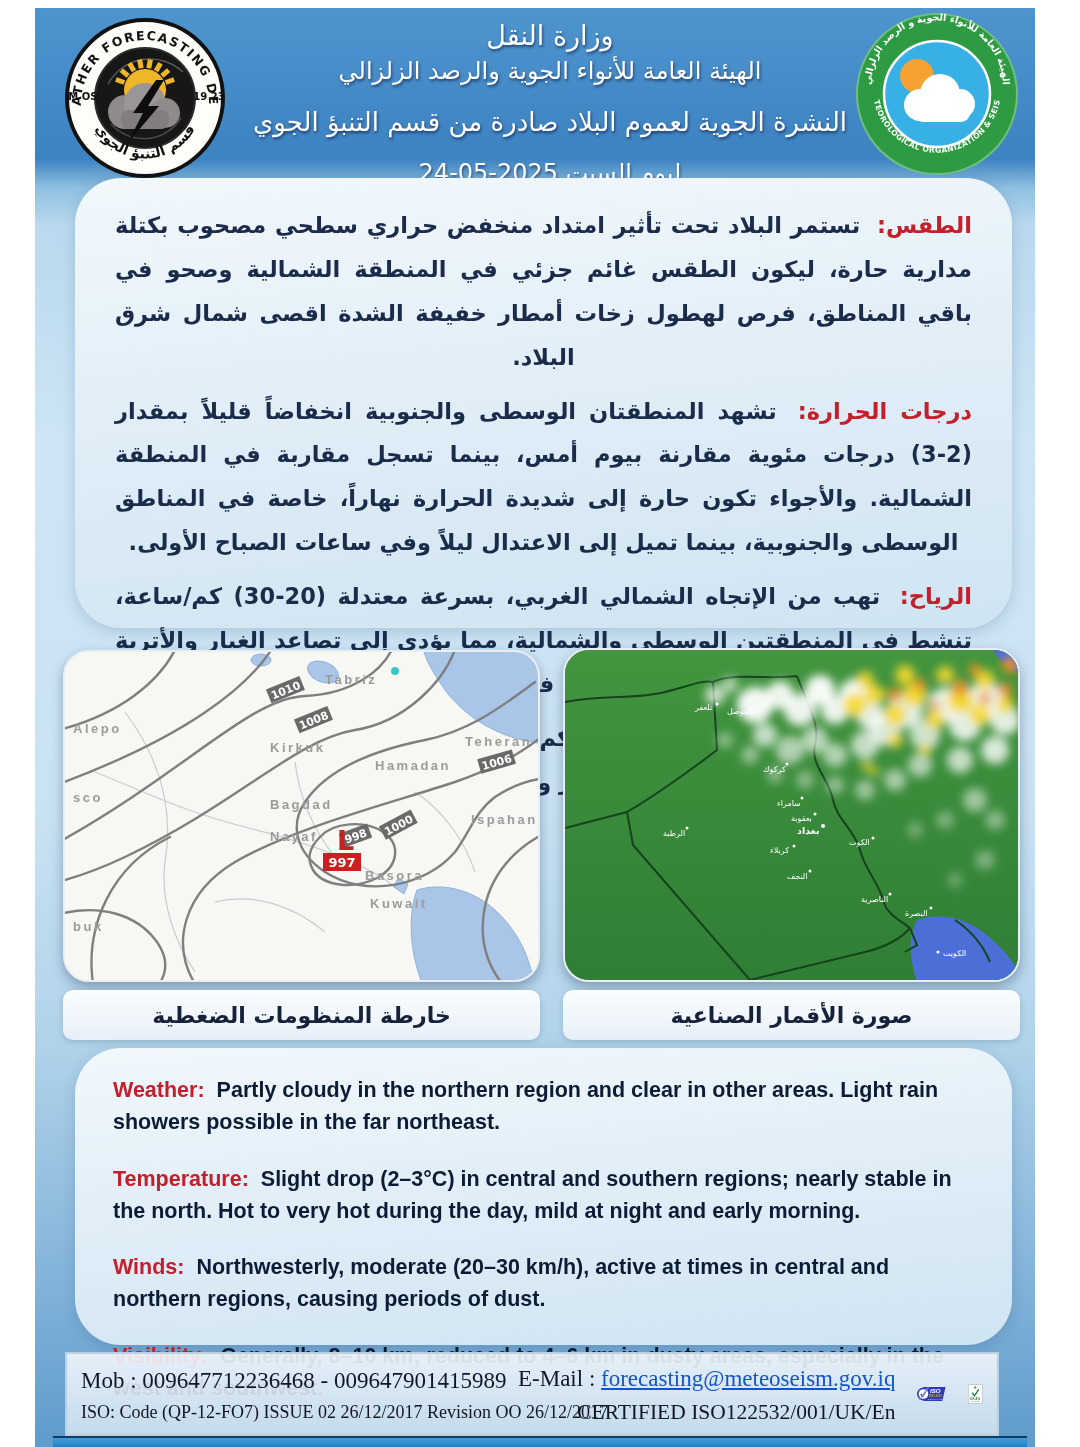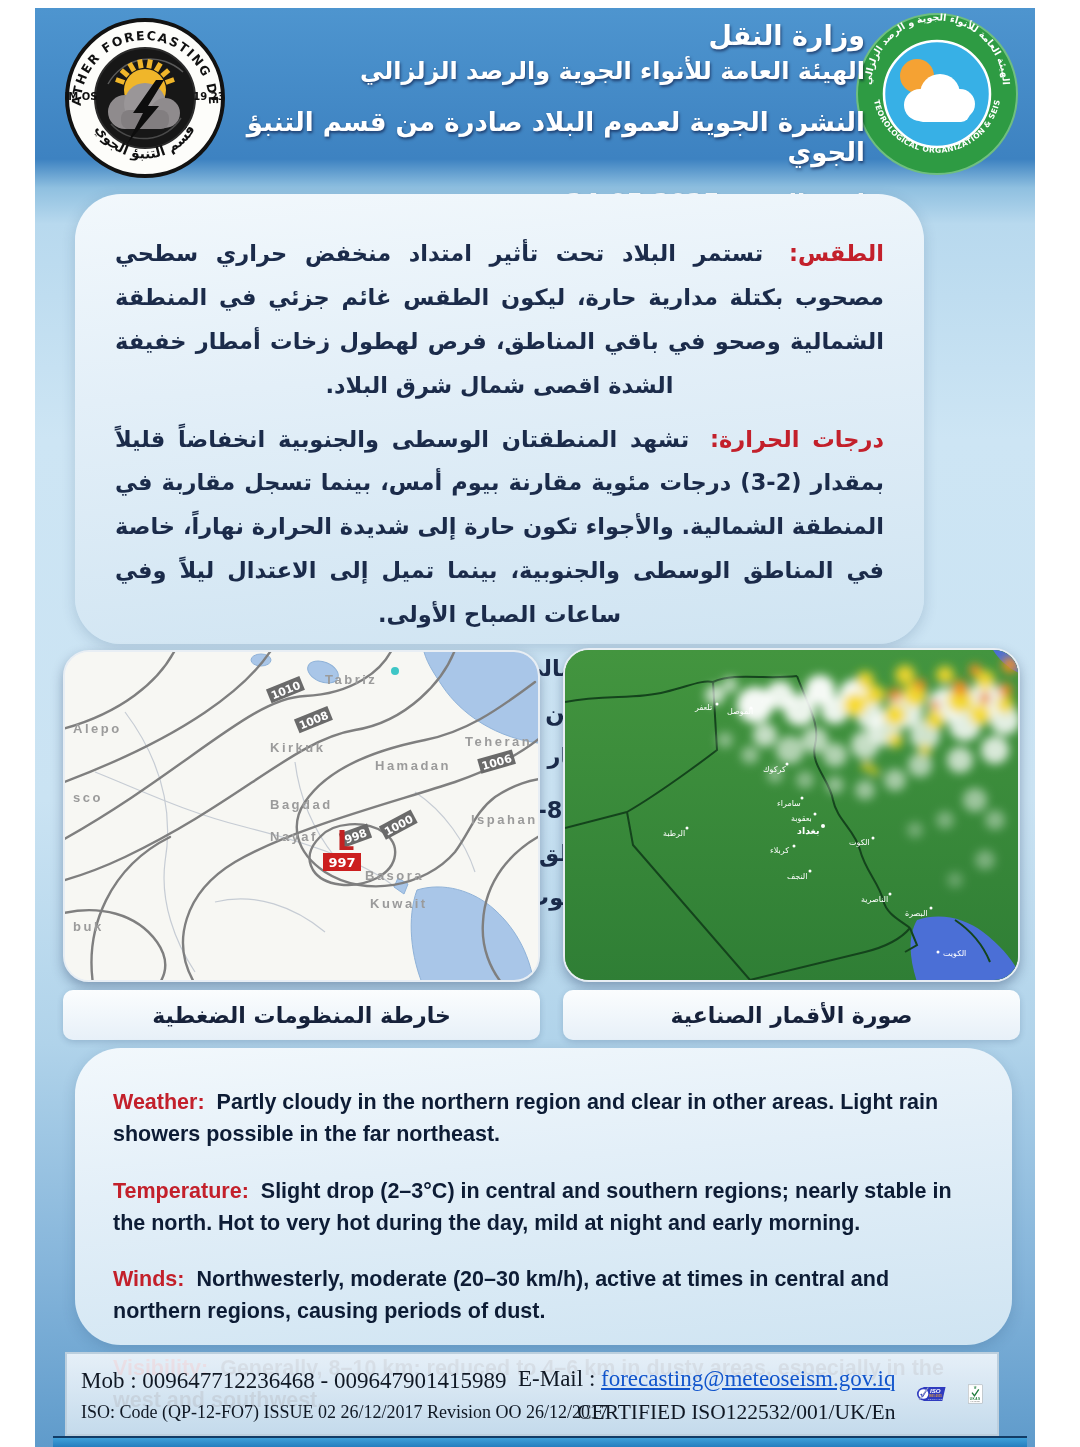--- a/index.html
+++ b/index.html
@@ -3,36 +3,36 @@
 <meta charset="utf-8">
 <style>
   html,body{margin:0;padding:0;background:#ffffff;}
   body{width:1080px;height:1447px;position:relative;overflow:hidden;
        font-family:"DejaVu Sans",sans-serif;}
   .page{position:absolute;left:35px;top:8px;width:1000px;height:1439px;
     background:linear-gradient(180deg,#4e95cf 0%,#3d82c1 10.5%,#8fc0e0 12.5%,
       #b8d9ee 15%,#cde5f4 30%,#cae3f3 55%,#b0d3ea 72%,#84b4da 88%,#5f9bcb 100%);}
   
   .hdr{position:absolute;left:0;top:0;width:100%;height:172px;}
-  .hdr-titles{position:absolute;left:200px;right:170px;top:10px;
-    color:#ffffff;font-weight:bold;direction:rtl;text-shadow:1px 2px 3px rgba(0,0,40,.55);}
+  .hdr-titles{position:absolute;left:200px;right:170px;top:10px;text-align:center;
+    color:#ffffff;font-weight:normal;direction:rtl;text-shadow:1px 2px 3px rgba(0,0,40,.55);}
   .t1{font-size:27px;margin:2px 0 6px;}
   .t2{font-size:24px;margin:4px 0;}
   .t3{font-size:26px;margin:22px 0;}
   .t4{font-size:24px;margin:10px 0 0;letter-spacing:1px;}
   .logo{position:absolute;}
   
   .panel{position:absolute;border-radius:46px;
     background:linear-gradient(175deg,#f2f8fc 0%,#e3eff8 40%,#cfe4f2 100%);
     box-shadow:0 4px 14px rgba(30,60,100,.18);}
-  .panel-ar{left:40px;top:186px;width:849px;height:450px;padding:38px 40px;box-sizing:border-box;}
+  .panel-ar{left:40px;top:170px;width:937px;height:450px;padding:26px 40px;box-sizing:border-box;}
   .panel-ar p{direction:rtl;text-align:justify;text-align-last:center;
     font-size:22.5px;font-weight:bold;color:#1b2b4a;line-height:1.95;margin:0 0 10px;}
   .panel-ar .lbl,.panel-en .lbl{color:#c3202b;margin-left:8px;}
-  .panel-en{left:40px;top:1040px;width:937px;height:297px;padding:38px 38px;box-sizing:border-box;
+  .panel-en{left:40px;top:1040px;width:937px;height:297px;padding:26px 38px;box-sizing:border-box;
     font-family:"Liberation Sans",sans-serif;}
   .panel-en p{font-size:21.5px;font-weight:bold;color:#0d1c35;line-height:1.5;margin:0 0 24px;
     text-align:left;}
   .panel-en .lbl{margin-left:0;margin-right:6px;}
   
   .map{position:absolute;border-radius:26px;overflow:hidden;
     box-shadow:0 5px 12px rgba(20,40,80,.35);border:2px solid #e8eef4;box-sizing:border-box;}
   .map svg{display:block;}
   .map-press{left:28px;top:642px;width:477px;height:332px;background:#f7f7f4;}
   .map-sat{left:528px;top:640px;width:457px;height:334px;background:#3c8c3c;}

